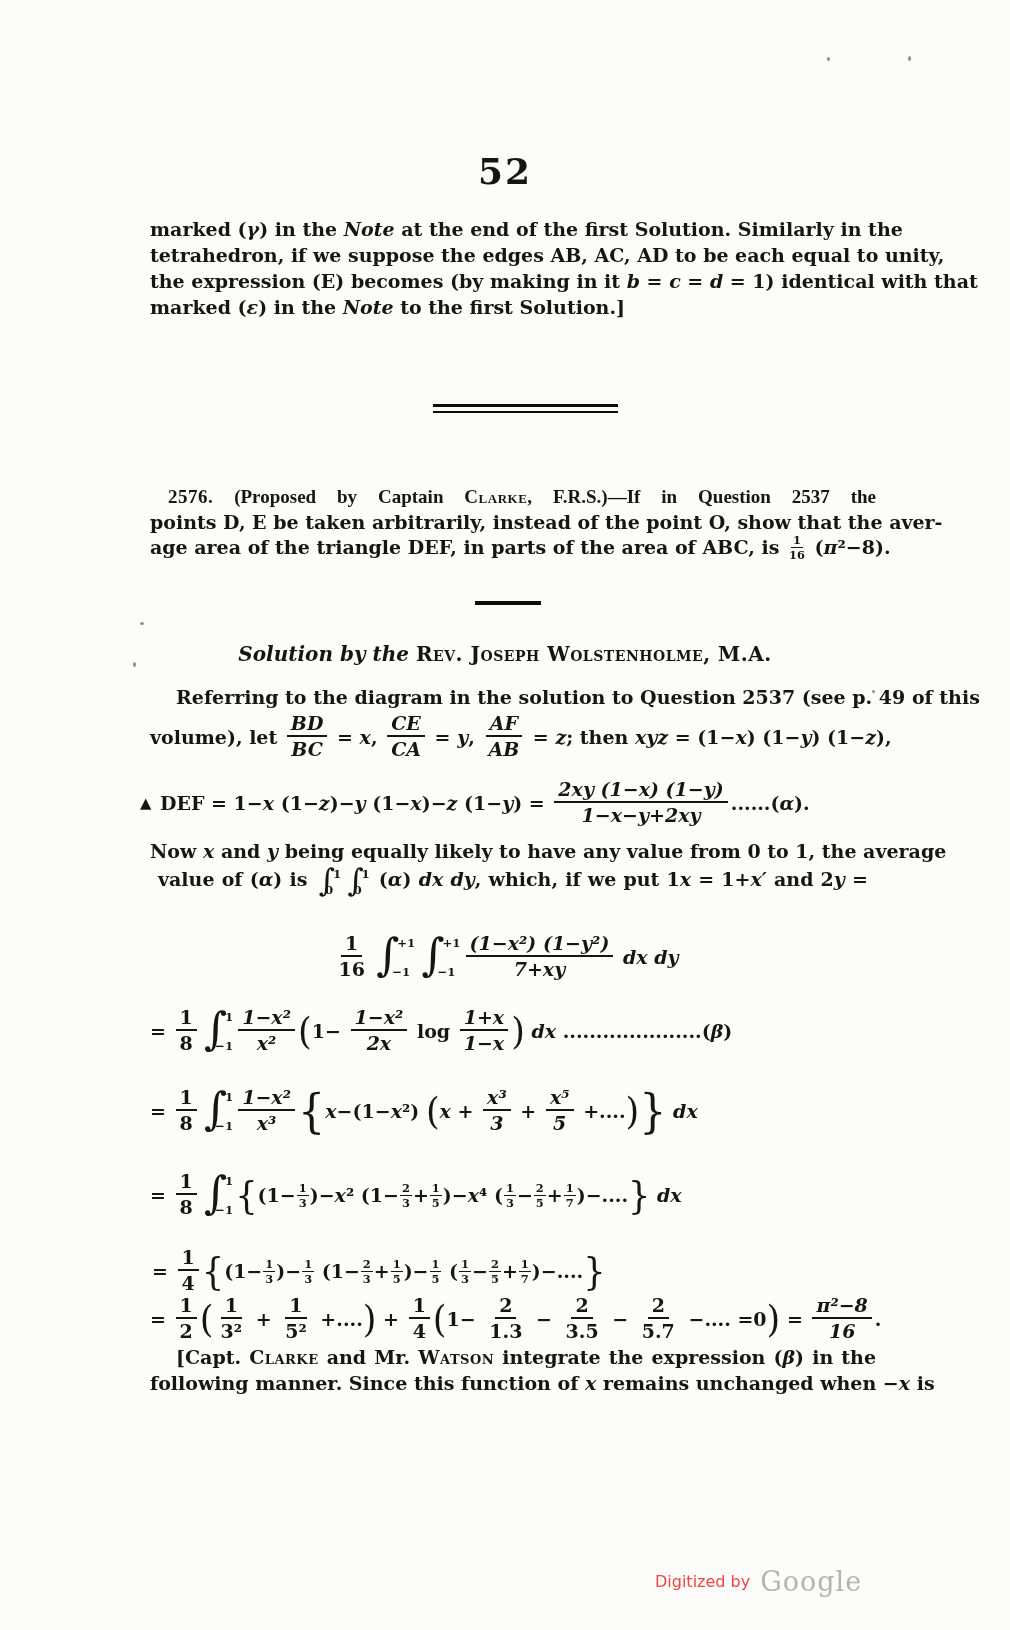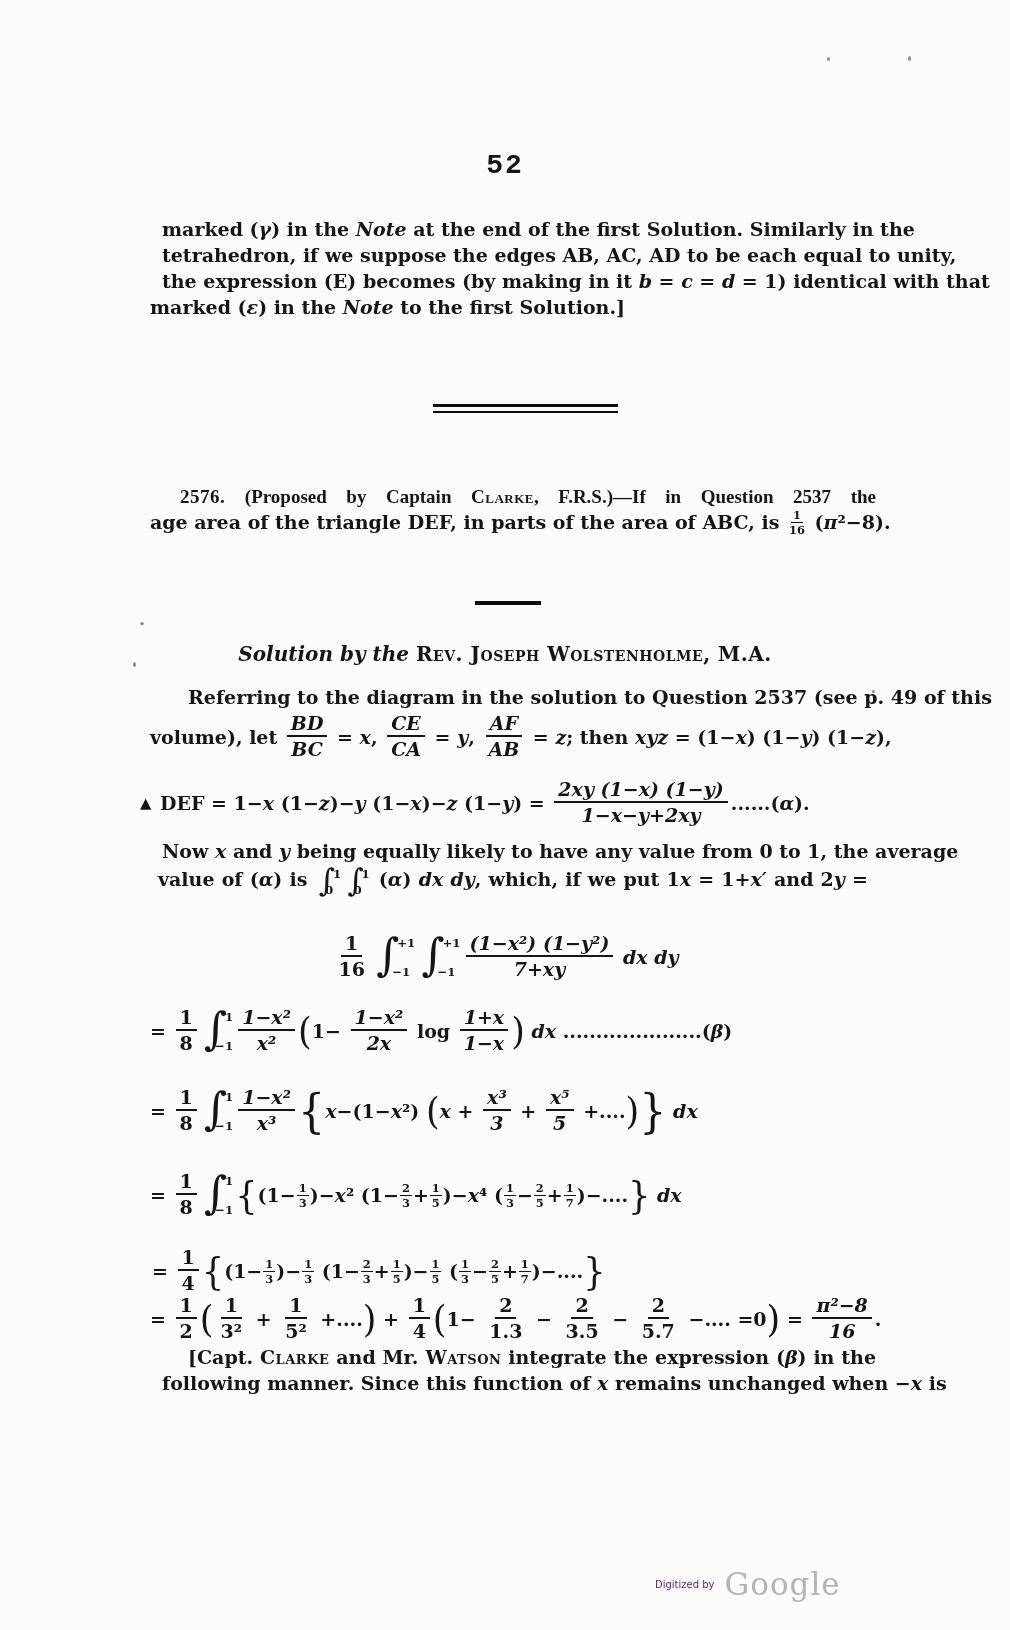--- a/index.html
+++ b/index.html
@@ -2,24 +2,24 @@
 <html><head>
 <meta charset="utf-8">
 <style>
   html,body { margin:0; padding:0; background:#e8e8e6; }
   .page {
     position:relative; width:1010px; height:1630px; margin:0 auto;
     background:#fcfcfa; overflow:hidden;
     font-family:"DejaVu Serif", serif; font-weight:700; color:#171513;
   }
   .abs { position:absolute; }
-  .pageno { top:150px; left:0; width:100%; text-align:center; font-size:28px; letter-spacing:2px;font-family:Liberation Mono, monospace; }
+  .pageno { top:150px; left:0; width:100%; text-align:center; font-size:36px; letter-spacing:2px; }
   .txtblock { left:150px; width:726px; font-size:19px; line-height:26px; }
   .tline { white-space:nowrap; }
-  .jl { text-align:justify; text-align-last:justify;margin-left:12px; }
+  .jl { text-align:justify; text-align-last:justify; }
   .ind18 { text-indent:18px;font-family:Liberation Serif, serif; }
   .ind26 { text-indent:26px; }
 
   .div-double { top:404px; left:433px; width:185px; height:4px;
     border-top:3px solid #0d0c0a; border-bottom:2px solid #0d0c0a; }
   .div-short { top:601px; left:475px; width:66px; height:4px; background:#0d0c0a; }
 
   .heading { top:642px; left:0; width:100%; text-align:center; font-size:20px; }
 
   .mline { white-space:nowrap; font-size:19px; line-height:26px; }
@@ -48,22 +48,22 @@
   .intg .lb { margin-left:-10px; margin-bottom:-2px; }
   .intg.sm { top:-1px; }
   .intg.sm .sign { font-size:1.65em; }
   .intg.sm .lb { margin-left:-8px; }
 
   .big { display:inline-block; vertical-align:middle; font-weight:400; position:relative; top:-2px; }
   .big.s2 { font-size:1.85em; transform:scaleY(1.05); }
   .big.s3 { font-size:2.25em; transform:scaleY(1.08); }
 
   .wm { top:1566px; left:655px; display:flex; align-items:center; gap:10px; }
-  .wm-prefix { font-family:"DejaVu Sans", sans-serif; font-size:10px; color:#701a75; font-weight:400; }
-  .wm-brand { font-size:31px; color:#b3b3b3; font-weight:400; letter-spacing:1px; }
+  .wm-prefix { font-family:"DejaVu Sans", sans-serif; font-size:16px; color:#ef4444; font-weight:400; }
+  .wm-brand { font-size:27px; color:#b3b3b3; font-weight:400; letter-spacing:1px; }
 
   .speck { position:absolute; background:#8f8d89; border-radius:50%; }
 </style>
 </head>
 <body>
 
 <div class="page">
 
   <div class="abs pageno">52</div>
 
@@ -71,20 +71,21 @@
     <div class="tline jl"><span class="tk-r">marked (</span><span class="tk-i">γ</span><span class="tk-r">) in the </span><span class="tk-i">Note</span><span class="tk-r"> at the end of the first Solution. Similarly in the</span></div>
     <div class="tline jl"><span class="tk-r">tetrahedron, if we suppose the edges AB, AC, AD to be each equal to unity,</span></div>
     <div class="tline jl"><span class="tk-r">the expression (E) becomes (by making in it </span><span class="tk-i">b</span><span class="tk-r"> = </span><span class="tk-i">c</span><span class="tk-r"> = </span><span class="tk-i">d</span><span class="tk-r"> = 1) identical with that</span></div>
     <div class="tline"><span class="tk-r">marked (</span><span class="tk-i">ε</span><span class="tk-r">) in the </span><span class="tk-i">Note</span><span class="tk-r"> to the first Solution.]</span></div>
   </div>
 
   <div class="abs div-double"></div>
 
   <div class="abs txtblock" style="top:484px; line-height:25.5px;">
     <div class="tline jl ind18"><span class="tk-b">2576.</span><span class="tk-r">  (Proposed by Captain </span><span class="tk-sc">Clarke</span><span class="tk-r">, F.R.S.)—If in Question 2537 the</span></div>
+    <div class="tline jl"><span class="tk-r">points D, E be taken arbitrarily, instead of the point O, show that the aver-</span></div>
     <div class="tline"><span class="tk-r">age area of the triangle DEF, in parts of the area of ABC, is </span><span class="frac sm">
           <span class="fn">1</span>
           <span class="fd">16</span>
         </span><span class="tk-r"> (</span><span class="tk-i">π</span><span class="tk-r">²−8).</span></div>
   </div>
 
   <div class="abs div-short"></div>
 
   <div class="abs heading"><span class="tk-i">Solution by the </span><span class="tk-sc">Rev. Joseph Wolstenholme, M.A.</span></div>
 

